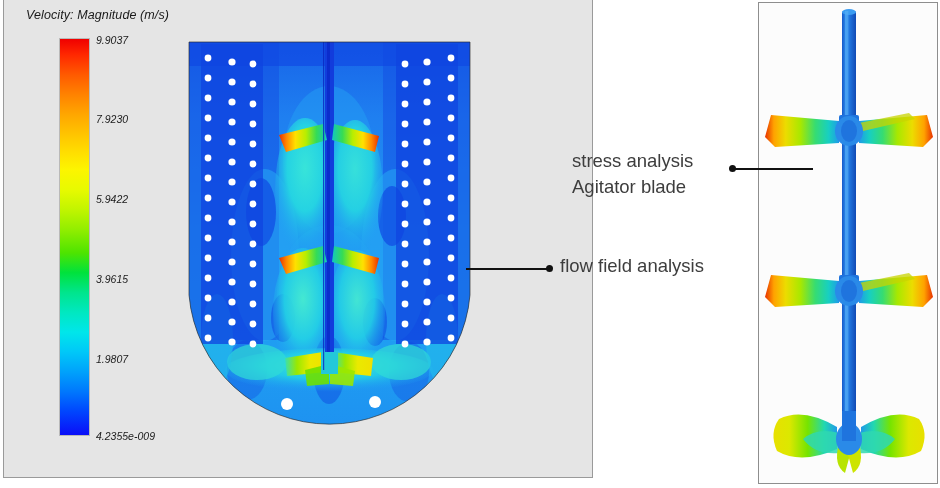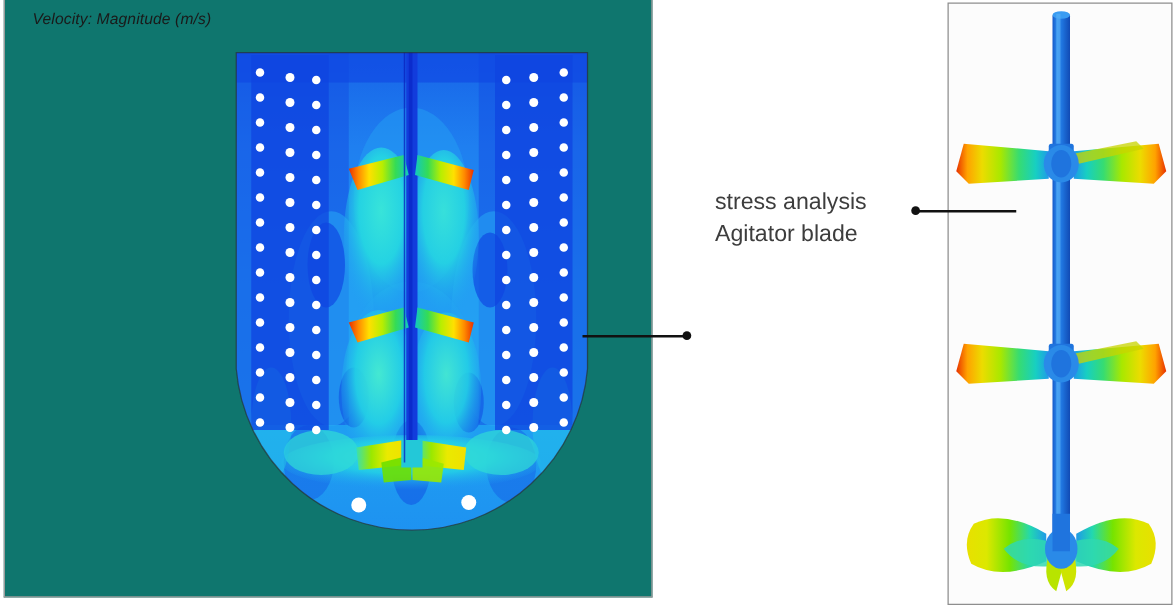--- a/index.html
+++ b/index.html
@@ -6,22 +6,22 @@
   body{
     width:940px;height:488px;
     background:#ffffff;
     font-family:"Liberation Sans", sans-serif;
     position:relative;overflow:hidden;
   }
   .stage{position:absolute;left:0;top:0;width:940px;height:488px;}
 
   
   #cfd-panel{
-    position:absolute;left:3px;top:0px;width:519px;height:478px;
-    background:#0f766e;border:1px solid #9a9a9a;border-top:none;
+    position:absolute;left:3px;top:0px;width:590px;height:478px;
+    background:#e5e5e5;border:1px solid #9a9a9a;border-top:none;
     box-sizing:border-box;
   }
   #cfd-title{
     position:absolute;left:22px;top:8px;
     font-style:italic;font-size:12.5px;color:#1a1a1a;
     letter-spacing:.1px;white-space:nowrap;
   }
 
   
   #colorbar-wrap{position:absolute;left:55px;top:38px;width:100px;height:402px;}
@@ -80,20 +80,29 @@
 </style>
 </head>
 <body>
 
 <div class="stage">
 
   <div id="cfd-panel">
 
     <div id="cfd-title">Velocity: Magnitude (m/s)</div>
 
+    <div id="colorbar-wrap">
+      <div id="colorbar"></div>
+      <div class="cb-label" style="top:-3px;">9.9037</div>
+      <div class="cb-label" style="top:76px;">7.9230</div>
+      <div class="cb-label" style="top:156px;">5.9422</div>
+      <div class="cb-label" style="top:236px;">3.9615</div>
+      <div class="cb-label" style="top:316px;">1.9807</div>
+      <div class="cb-label" style="top:393px;">4.2355e-009</div>
+    </div>
 
     <div id="cfd-image">
       <div id="vessel-clip">
         <svg width="285" height="427" viewBox="0 0 285 427">
           <defs>
 
             <clipPath id="vesselShape">
               <path d="M2,2 L283,2 L283,255 A141,141 0 0 1 2,255 Z"></path>
             </clipPath>
 
@@ -393,20 +402,21 @@
           <path d="M100,440 Q106,462 94,470 L88,448 Z" fill="#cde400"></path>
           <ellipse cx="90" cy="436" rx="13" ry="16" fill="#2a8ae8"></ellipse>
           <rect x="83" y="408" width="14" height="30" fill="#1f74de"></rect>
         </g>
       </svg>
     </div>
   </div>
 
   <div class="leader" style="left:466px;top:268px;width:82px;height:1.6px;"></div>
   <div class="leader-dot" style="left:546px;top:265px;"></div>
+  <div id="callout-flow" class="callout-text">flow field analysis</div>
 
   <div class="leader" style="left:733px;top:168px;width:80px;height:1.6px;"></div>
   <div class="leader-dot" style="left:729px;top:165px;"></div>
   <div id="callout-stress" class="callout-text">
     <div>stress analysis</div>
     <div>Agitator blade</div>
   </div>
 
 </div>
 

